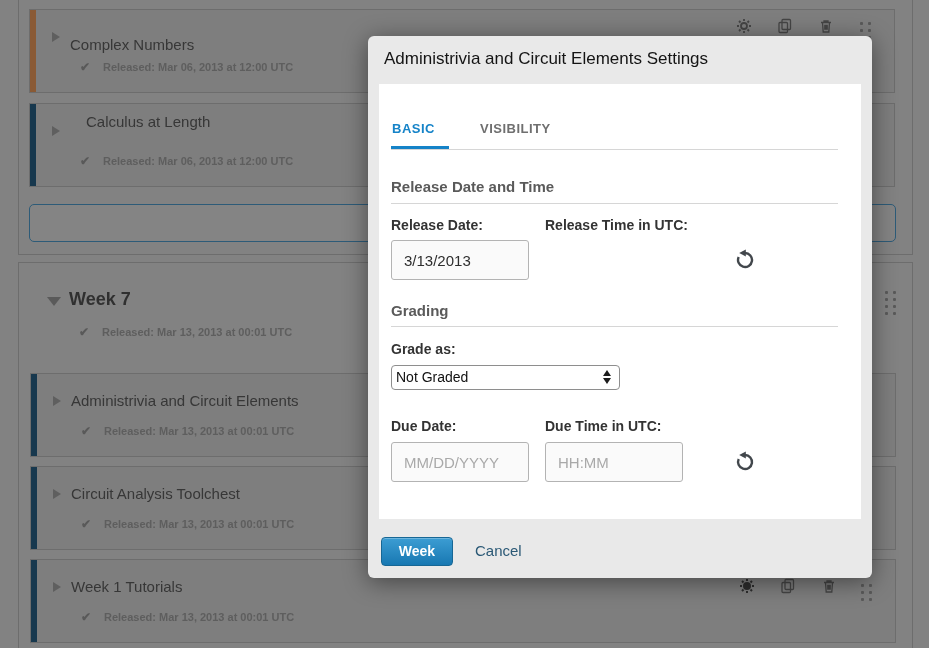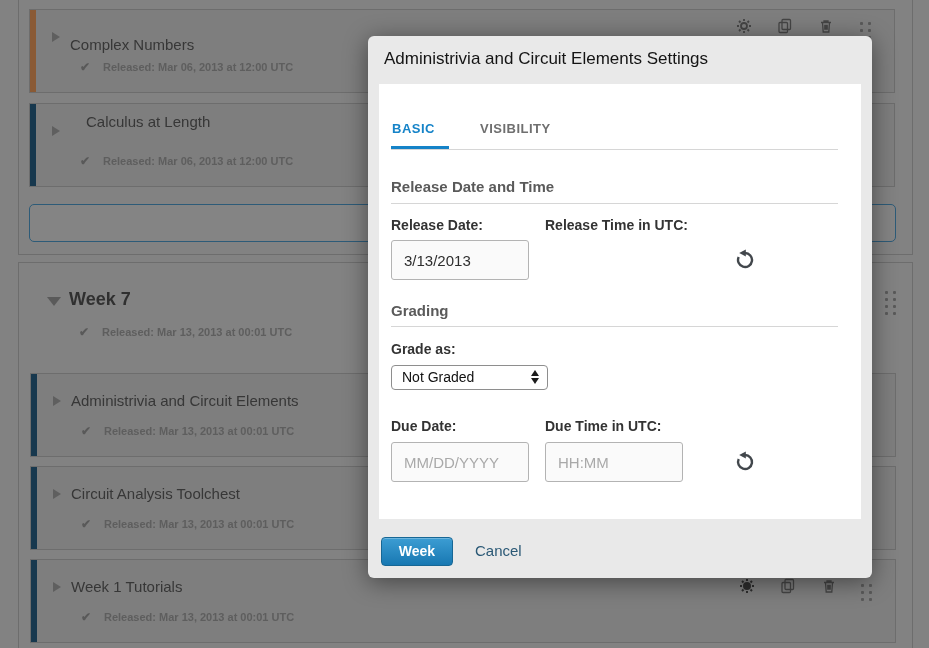--- a/index.html
+++ b/index.html
@@ -35,21 +35,21 @@
   .tab-active { color:#1583c8; }
   .tab-inactive { color:#6f6f6f; }
   .tab-underline { position:absolute; height:4px; background:#1583c8; }
   .hairline { position:absolute; height:1px; background:#d6d6d6; }
   .sec-heading { position:absolute; font-size:15px; color:#5a5a5a; white-space:nowrap;font-weight:bold; }
   .field-label { position:absolute; font-size:14px; font-weight:bold; color:#333333; white-space:nowrap; }
   .txt-input { position:absolute; width:138px; height:40px; background:#fafafa; border:1px solid #b3b3b3; border-radius:3px; font-family:"Liberation Sans",sans-serif; font-size:15px; color:#2e2e2e; padding:0 0 0 12px; outline:none; }
   .txt-input::placeholder { color:#a9a9a9; opacity:1; }
   .reset-btn { position:absolute; width:20px; height:20px; color:#42474c; cursor:pointer; }
   .reset-btn svg { width:20px; height:20px; display:block; }
-  .select-box { position:absolute; width:157px; height:25px; background:#ffffff; border:1px solid #8e8e8e; border-radius:4px; font-size:14px; color:#111111; line-height:23px; padding-left:10px; }
+  .select-box { position:absolute; width:229px; height:25px; background:#ffffff; border:1px solid #8e8e8e; border-radius:4px; font-size:14px; color:#111111; line-height:23px; padding-left:4px; }
   .select-arrows { position:absolute; right:8px; top:4px; display:flex; flex-direction:column; gap:2px; }
   .select-arrows .up { width:0; height:0; border-bottom:6px solid #1c1c1c; border-left:4px solid transparent; border-right:4px solid transparent; }
   .select-arrows .dn { width:0; height:0; border-top:6px solid #1c1c1c; border-left:4px solid transparent; border-right:4px solid transparent; }
   .save-btn { position:absolute; left:13px; top:501px; width:72px; height:29px; background:linear-gradient(#3c9dd3,#1878b2); border:1px solid #176795; border-radius:4px; color:#ffffff; font-weight:bold; font-size:14px; text-align:center; line-height:27px; box-shadow:inset 0 1px 0 rgba(255,255,255,0.25); cursor:pointer; }
   .cancel-link { position:absolute; left:107px; top:506px; font-size:15px; color:#2b5976; cursor:pointer; }
 </style>
 </head>
 <body>
 
 <div id="screen">

